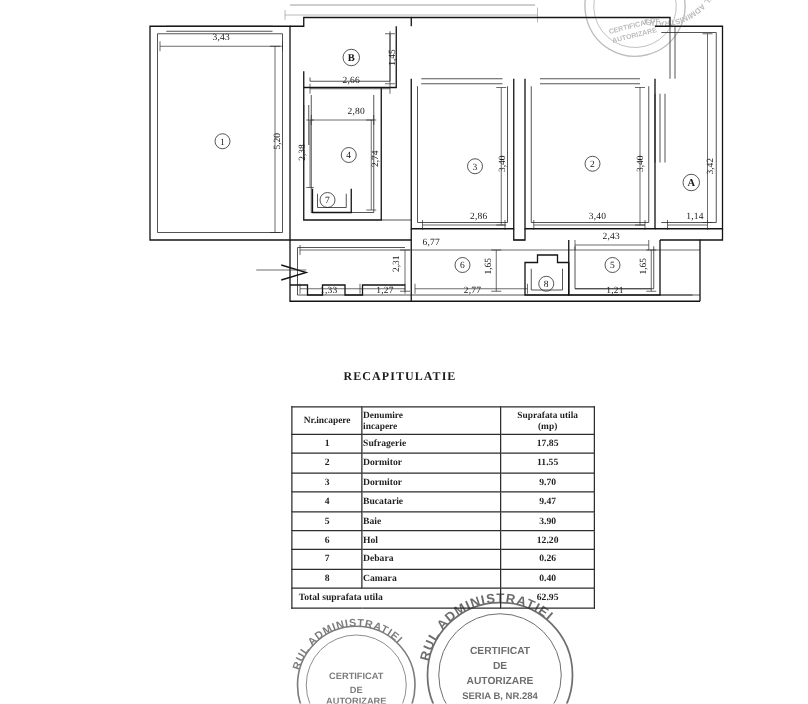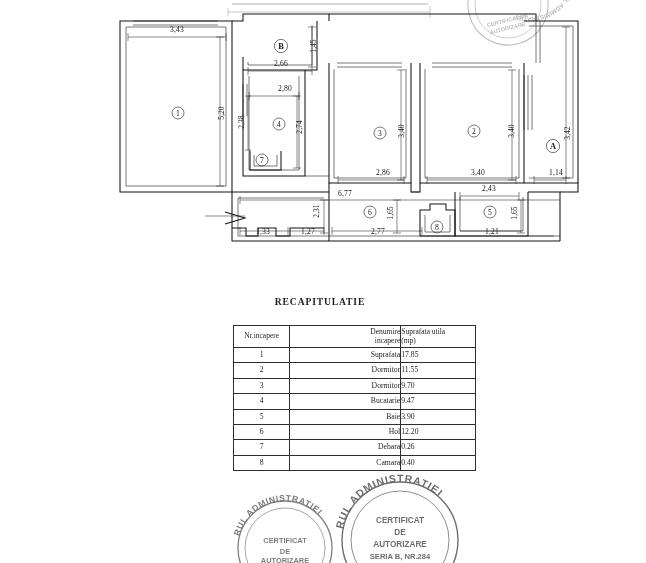--- a/index.html
+++ b/index.html
@@ -103,30 +103,30 @@
     border-collapse: collapse;
     font-size: 7.7px;
     font-family: "Liberation Serif", serif;
     color: #1f1f1f;
     background: transparent;
   }
   #recap-table td, #recap-table th {
     border: 0.8px solid #2d2d2d;
     padding: 0;
     height: 14.4px;
-    font-weight: normal;
+    font-weight: bold;
     line-height: 1.08;
   }
   #recap-table th {
     height: 21px;
     font-size: 7.5px;
   }
   .col-nr   { width: 56px;  text-align: center; }
-  .col-name { width: 112px; text-align: right; }
-  .col-area { width: 75px;  text-align: left; }
+  .col-name { width: 112px; text-align: left; }
+  .col-area { width: 75px;  text-align: center; }
   .lbl-left {
     text-align: left;
     padding-left: 5px !important;
   }
   .hdr-two-line { line-height: 1.14; }
   
   .stamp-layer {
     position: absolute;
     top: 0; left: 0;
     width: 646px; height: 563px;
@@ -324,21 +324,21 @@
           </th>
           <th class="col-area">
             <div class="hdr-two-line">Suprafata utila</div>
             <div class="hdr-two-line">(mp)</div>
           </th>
         </tr>
       </thead>
       <tbody id="recap-body">
           <tr>
             <td class="col-nr">1</td>
-            <td class="col-name">Suprafata</td>
+            <td class="col-name">Sufragerie</td>
             <td class="col-area">17.85</td>
           </tr>
           <tr>
             <td class="col-nr">2</td>
             <td class="col-name">Dormitor</td>
             <td class="col-area">11.55</td>
           </tr>
           <tr>
             <td class="col-nr">3</td>
             <td class="col-name">Dormitor</td>
@@ -361,20 +361,24 @@
           </tr>
           <tr>
             <td class="col-nr">7</td>
             <td class="col-name">Debara</td>
             <td class="col-area">0.26</td>
           </tr>
           <tr>
             <td class="col-nr">8</td>
             <td class="col-name">Camara</td>
             <td class="col-area">0.40</td>
+          </tr>
+          <tr>
+            <td colspan="2" class="lbl-left">Total suprafata utila</td>
+            <td class="col-area">62.95</td>
           </tr>
         </tbody>
     </table>
   </div>
 
   <svg class="stamp-layer" viewBox="0 0 646 563">
     <defs>
       <path id="arcTop1" d="M 478,30 m -45,0 a 45,45 0 0 1 90,0"></path>
       <path id="arcBotL" d="M 285,548 m -47,0 a 47,47 0 0 0 94,0"></path>
       <path id="arcTopL" d="M 285,548 m -47,0 a 47,47 0 0 1 94,0"></path>

